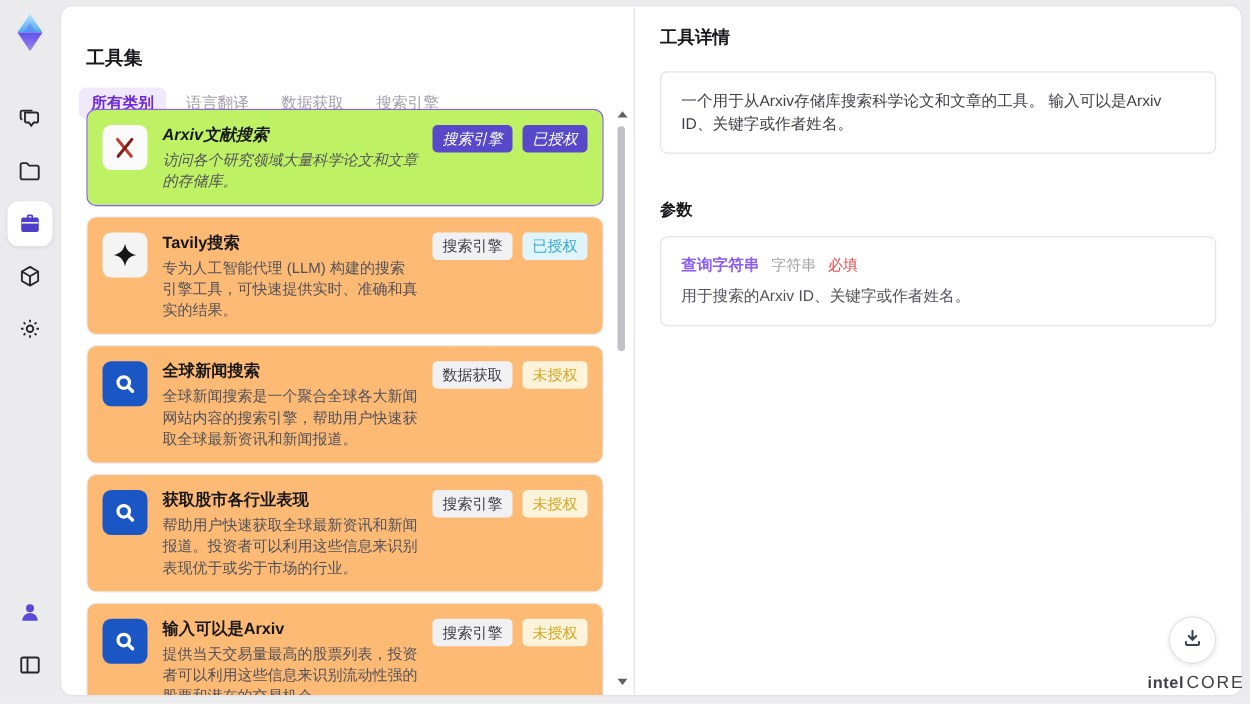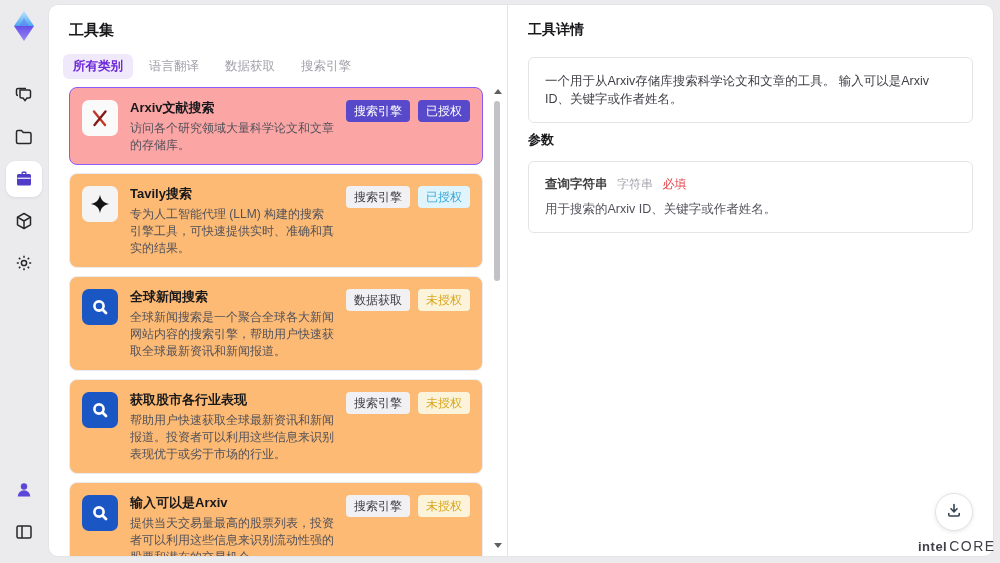--- a/index.html
+++ b/index.html
@@ -29,36 +29,36 @@
   .main-card {
     position:absolute; left:48px; top:4px; right:6px; bottom:6px;
     background:#ffffff; border-radius:10px; border:1px solid #e4e4e7;
     overflow:hidden;
   }
   .tools-panel { position:absolute; left:0; top:0; bottom:0; width:458px; }
   .v-divider { position:absolute; left:458px; top:0; bottom:0; width:1px; background:#e4e4e7; }
   .details-panel { position:absolute; left:459px; right:0; top:0; bottom:0; padding:16px 20px; }
 
   
-  .tools-title { font-size:15px; font-weight:bold; padding:16px 0 0 20px; }
+  .tools-title { font-size:15px; font-weight:bold; padding:32px 0 0 20px; }
   .tabs { display:flex; gap:6px; padding:14px 0 8px 14px;text-align:right; }
   .tab {
     font-size:12.5px; color:#a1a1aa; padding:4px 10px; border-radius:6px; cursor:pointer;
     white-space:nowrap;
   }
   .tab.active { color:#6d28d9; background:#efe9fb; font-weight:bold; }
   .tool-list {
     position:absolute; left:20px; right:24px; top:82px; bottom:0;
     display:flex; flex-direction:column; gap:8px; overflow:hidden;
   }
   .tool-card {
     border:1px solid #ececf0; background:#fdba74; border-radius:8px;
     padding:10px 12px; display:flex; gap:12px; cursor:pointer; flex:none;
   }
-  .tool-card.selected { background:#fca5a5; border:1.5px solid #8b5cf6; }
+  .tool-card.selected { background:#bef264; border:1.5px solid #8b5cf6;font-style:italic; }
   .tool-icon {
     width:36px; height:36px; border-radius:7px; flex:none;
     display:flex; align-items:center; justify-content:center;
     background:#f4f4f5; margin-top:2px;
   }
   .tool-icon svg { display:none; }
   .tool-icon.icon-arxiv { background:#fafafa; }
   .tool-icon.icon-arxiv svg.g-arxiv { display:block; }
   .tool-icon.icon-star svg.g-star { display:block; }
   .tool-icon.icon-bluesearch { background:#1a56c4; }
@@ -81,25 +81,25 @@
   .sb-arrow { position:absolute; left:1px; width:0; height:0; border-left:4px solid transparent; border-right:4px solid transparent; }
   .sb-arrow.up { top:0; border-bottom:5px solid #606060; }
   .sb-arrow.down { bottom:0; border-top:5px solid #606060; }
   .sb-thumb { position:absolute; left:1px; top:12px; width:6px; height:180px; background:#c1c1c6; border-radius:3px; }
 
   
   .details-title { font-size:14px; font-weight:bold; margin-bottom:18px; }
   .section-heading { font-size:13px; font-weight:bold; margin-bottom:12px; }
   .intro-box, .param-box {
     border:1px solid #e4e4e7; border-radius:6px; background:#fff;
-    padding:14px 16px; margin-bottom:8px;
+    padding:14px 16px; margin-bottom:36px;
   }
   .intro-text { font-size:12.5px; color:#3f3f46; line-height:18px; }
   .param-row { font-size:12.5px; }
-  .param-name { font-weight:bold; color:#404040; }
+  .param-name { font-weight:bold; color:#8b5cf6; }
   .param-type { color:#a1a1aa; font-size:12px; margin-left:6px; }
   .param-required { color:#e5484d; font-size:12px; margin-left:6px; }
   .param-desc { color:#52525b; margin-top:8px; line-height:17px; }
 
   
   .corner { position:absolute; right:10px; bottom:8px; width:72px; text-align:center; }
   .download-btn {
     width:38px; height:38px; border-radius:50%; background:#ffffff;
     border:1px solid #e4e4e7; box-shadow:0 1px 4px rgba(0,0,0,.10);
     display:flex; align-items:center; justify-content:center; margin:0 auto 6px; cursor:pointer;

